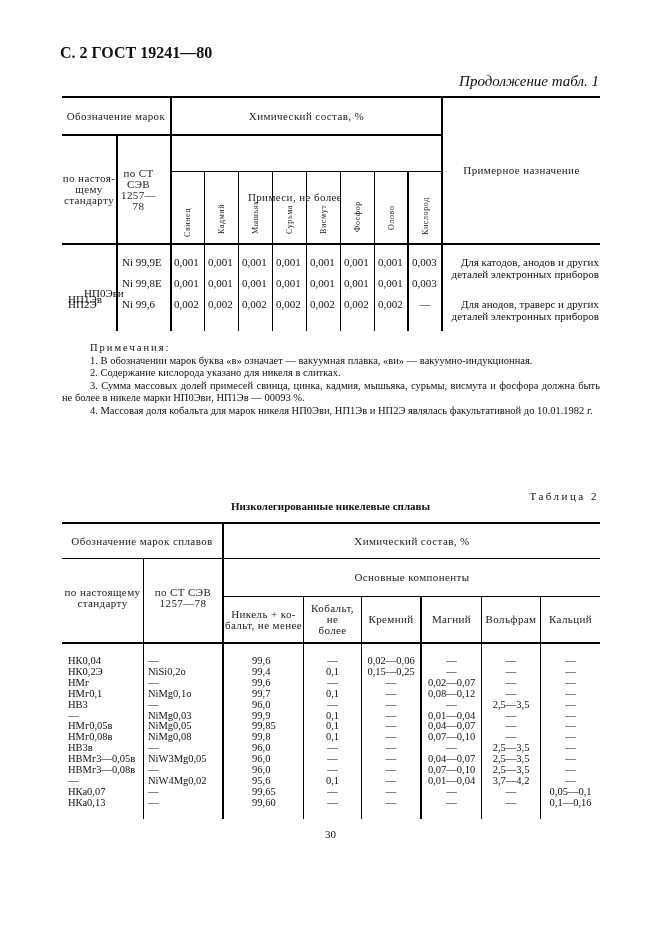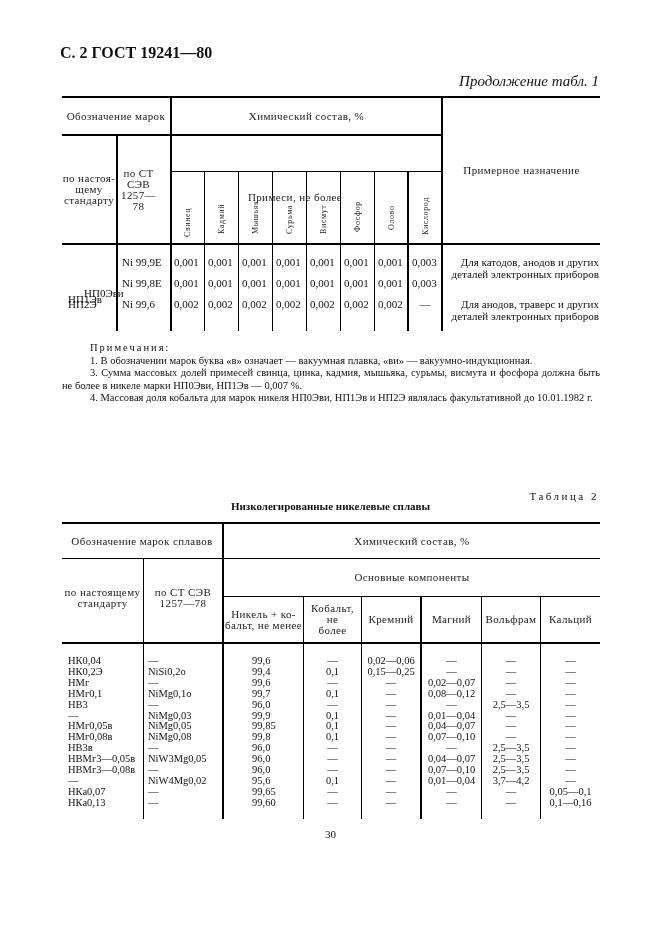--- a/index.html
+++ b/index.html
@@ -100,21 +100,22 @@
 
   <div class="cell" style="right:62px;top:255px;text-align:right;">Для катодов, анодов и других</div>
   <div class="cell" style="right:62px;top:267px;text-align:right;">деталей электронных приборов</div>
   <div class="cell" style="right:62px;top:297px;text-align:right;">Для анодов, траверс и других</div>
   <div class="cell" style="right:62px;top:309px;text-align:right;">деталей электронных приборов</div>
 </div>
 
 <div class="abs notes">
   <p class="nh">Примечания:</p>
   <p>1. В обозначении марок буква «в» означает — вакуумная плавка, «ви» — вакуумно-индукционная.</p>
-  <p>3. Сумма массовых долей примесей свинца, цинка, кадмия, мышьяка, сурьмы, висмута и фосфора должна быть не более в никеле марки НП0Эви, НП1Эв — 0,007 %.</p>
+  <p>2. Содержание кислорода указано для никеля в слитках.</p>
+  <p>3. Сумма массовых долей примесей свинца, цинка, кадмия, мышьяка, сурьмы, висмута и фосфора должна быть не более в никеле марки НП0Эви, НП1Эв — 00093 %.</p>
   <p>4. Массовая доля кобальта для марок никеля НП0Эви, НП1Эв и НП2Э являлась факультативной до 10.01.1982 г.</p>
 </div>
 
 <div class="abs t2label">Таблица 2</div>
 <div class="abs t2title">Низколегированные никелевые сплавы</div>
 
 <div>
   <div class="hl" style="left:62px;top:522px;width:538px;height:2px;"></div>
   <div class="hl" style="left:62px;top:558px;width:538px;height:1px;"></div>
   <div class="hl" style="left:223px;top:596px;width:377px;height:1px;"></div>

